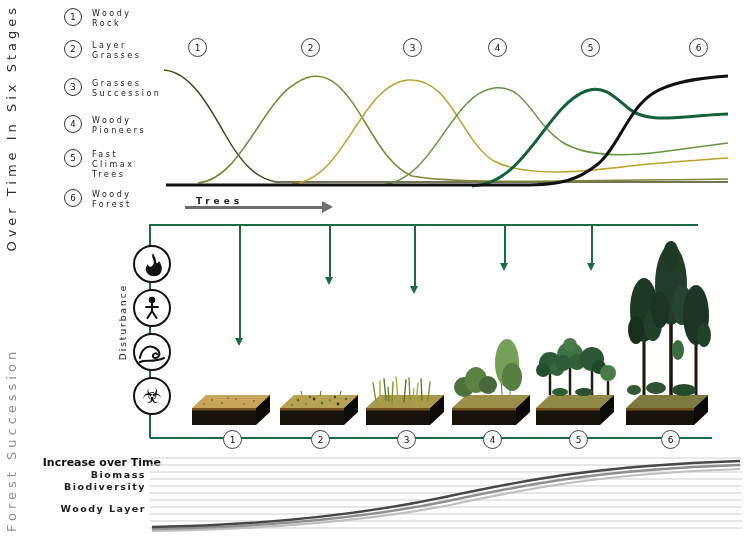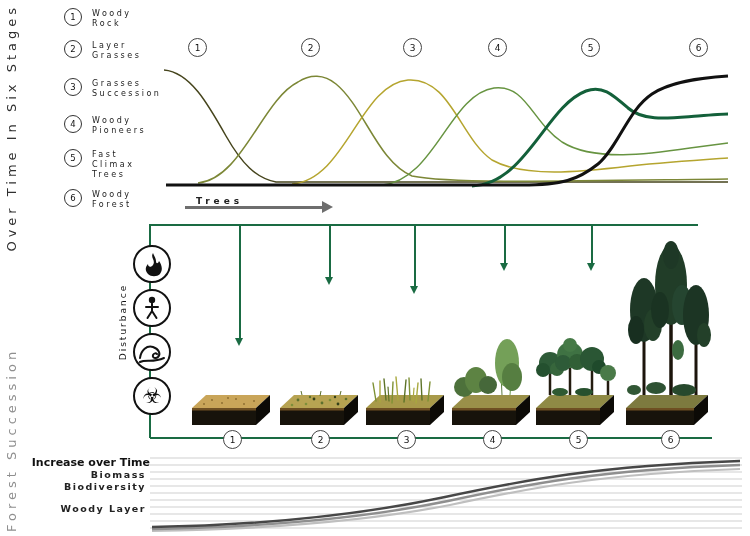--- a/index.html
+++ b/index.html
@@ -35,21 +35,21 @@
   .arrow-head{position:absolute;width:0;height:0;border-left:4.5px solid transparent;
               border-right:4.5px solid transparent;border-top:8px solid #1a6b43;}
 
   
   .dist-circle{position:absolute;left:133px;width:34px;height:34px;border:2px solid #111;border-radius:50%;
                background:#fff;display:flex;align-items:center;justify-content:center;z-index:5;}
   .dist-label{position:absolute;left:118px;top:404px;transform:rotate(-90deg);transform-origin:0 0;
               width:164px;text-align:center;font-size:9px;letter-spacing:2px;color:#111;}
 
   
-  .bc-title{position:absolute;left:4px;top:456px;width:146px;text-align:right;font-size:11px;font-weight:bold;color:#111;}
+  .bc-title{position:absolute;left:15px;top:456px;width:146px;text-align:right;font-size:11px;font-weight:bold;color:#111;}
   .bc-label{position:absolute;left:0;width:146px;text-align:right;font-size:9.5px;font-weight:bold;
             letter-spacing:1.5px;color:#222;}
   svg{display:block;}
 </style>
 </head>
 <body>
 
 <div class="canvas">
 
   <div class="vtitle">

